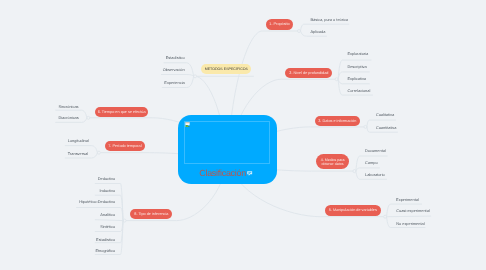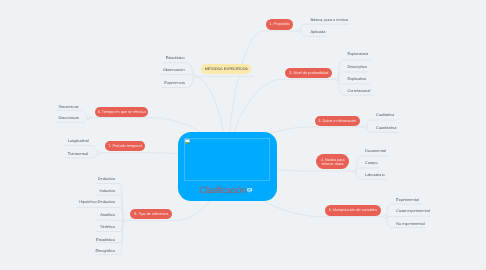--- a/index.html
+++ b/index.html
@@ -74,21 +74,21 @@
       <path d="M 123 220.6 C 122.6 227.358, 121.8 231.5, 120.5 231.5 L 94.9 231.5" fill="none" stroke="#dee4ea" stroke-width="0.9"></path>
       <path d="M 123 220.6 C 122.6 231.6, 121.8 242.7, 120.5 242.7 L 94.9 242.7" fill="none" stroke="#dee4ea" stroke-width="0.9"></path>
       <path d="M 123 220.6 C 122.6 231.6, 121.8 254.5, 120.5 254.5 L 94.9 254.5" fill="none" stroke="#dee4ea" stroke-width="0.9"></path>
       <path d="M 253.8 76.3 L 196.6 76.3" fill="none" stroke="#dee4ea" stroke-width="0.9"></path>
       <path d="M 227.25 161.7 C 222.749 105.33599999999998, 206.031 76.3, 195.1 76.3" fill="none" stroke="#dee4ea" stroke-width="0.9"></path>
       <circle cx="195.1" cy="76.3" r="1.5" fill="#eff2f5" stroke="#dee4ea" stroke-width="0.9"></circle>
       <path d="M 193.6 76.3 C 192.464 67.92999999999999, 190.192 62.8, 186.5 62.8 L 163.6 62.8" fill="none" stroke="#dee4ea" stroke-width="0.9"></path>
       <path d="M 193.6 76.3 C 192.528 75.184, 190.384 74.5, 186.9 74.5 L 161 74.5" fill="none" stroke="#dee4ea" stroke-width="0.9"></path>
       <path d="M 193.6 76.3 C 192.528 83.244, 190.384 87.5, 186.9 87.5 L 161.9 87.5" fill="none" stroke="#dee4ea" stroke-width="0.9"></path>
     </svg>
-  <div class="center" id="centernode" style="left: 178px; top: 132px; width: 98.5px; height: 68.6px;">
+  <div class="center" id="centernode" style="left: 178px; top: 115px; width: 98.5px; height: 68.6px;">
     <div class="inner" style="left: 6.4px; top: 6.1px; width: 85.9px; height: 42.8px;"></div>
     <svg class="imgicon" width="5" height="5.5" viewBox="0 0 46 52" style="left:6.9px;top:6.6px;">
       <path d="M3 4 h40 v27 h-40 z" fill="#fbfcfd"></path>
       <path d="M3 4 h40 v8 h-40 z" fill="#f0b48a"></path>
       <path d="M3 31 h26 v17 h-26 z" fill="#7bbf3f"></path>
       <path d="M8 34 a8 7 0 0 1 17 2 a9 7 0 0 1 -18 1 z" fill="#4e9b3a"></path>
       <path d="M29 38 h12 v10 h-12 z" fill="#4f8f5a"></path>
       <path d="M0 2 v48" stroke="#dff2fd" stroke-width="3"></path>
     </svg>
     <div class="ttl" style="left: 20.6px; width: 48px; text-align: center; top: 52.5px; font-size: 8.9px; letter-spacing: -0.25px; line-height: 10px;">Clasificación</div>

